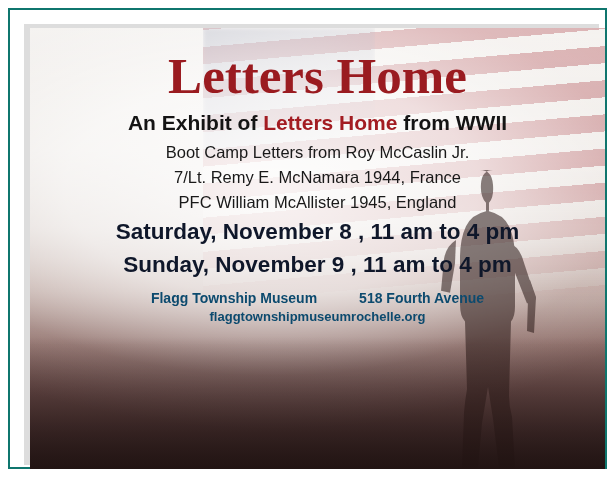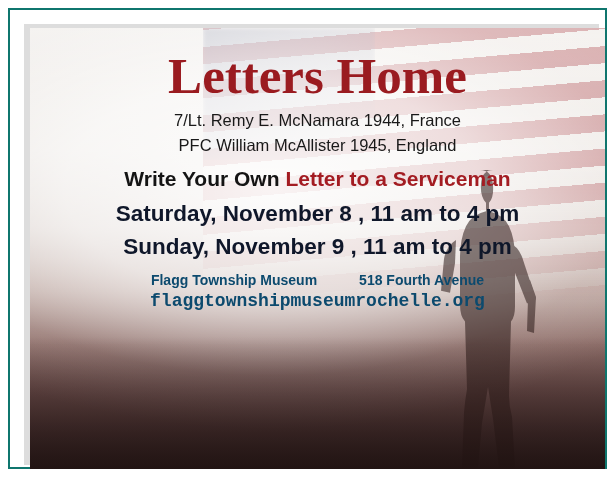--- a/index.html
+++ b/index.html
@@ -192,23 +192,22 @@
     margin-top: 12px;
     font-size: 14px;
     font-weight: bold;
     color: #0c4a6e;
   }
   .footer .venue { display: inline-block; }
   .footer .addr { display: inline-block; margin-left: 42px; }
   .footer .url {
     display: block;
     margin-top: 3px;
-    font-size: 18px;
-    font-weight: bold;
-    font-family: Liberation Mono, monospace;
+    font-size: 13px;
+    font-weight: bold;
   }
 </style>
 </head>
 <body>
 
 <div id="poster-wrap">
   <div id="poster-frame">
     <div id="poster">
 
       <div class="bg-base"></div>
@@ -227,29 +226,30 @@
         </svg>
       </div>
 
       <div class="ground"></div>
 
       <div id="content">
 
         <div class="title">Letters Home</div>
 
 
-
+        <div class="exhibit-line">
+          <span>An Exhibit of </span><span class="accent">Letters Home</span><span> from WWII</span>
+        </div>
+
+        <div class="letter-line">Boot Camp Letters from Roy  McCaslin Jr.</div>
 
 
         <div class="letter-line">7/Lt. Remy E. McNamara 1944, France</div>
         <div class="letter-line">PFC William McAllister 1945, England</div>
 
-        <div class="write-own">
-          <span>Write Your Own </span><span class="accent">Letter to a Serviceman</span>
-        </div>
 
         <div class="date-line">Saturday, November 8 , 11 am to 4 pm</div>
         <div class="date-line">Sunday, November 9 , 11 am to 4 pm</div>
 
         <div class="footer">
           <span class="venue">Flagg Township Museum</span><span class="addr">518 Fourth Avenue</span>
           <span class="url">flaggtownshipmuseumrochelle.org</span>
         </div>
 
       </div>

